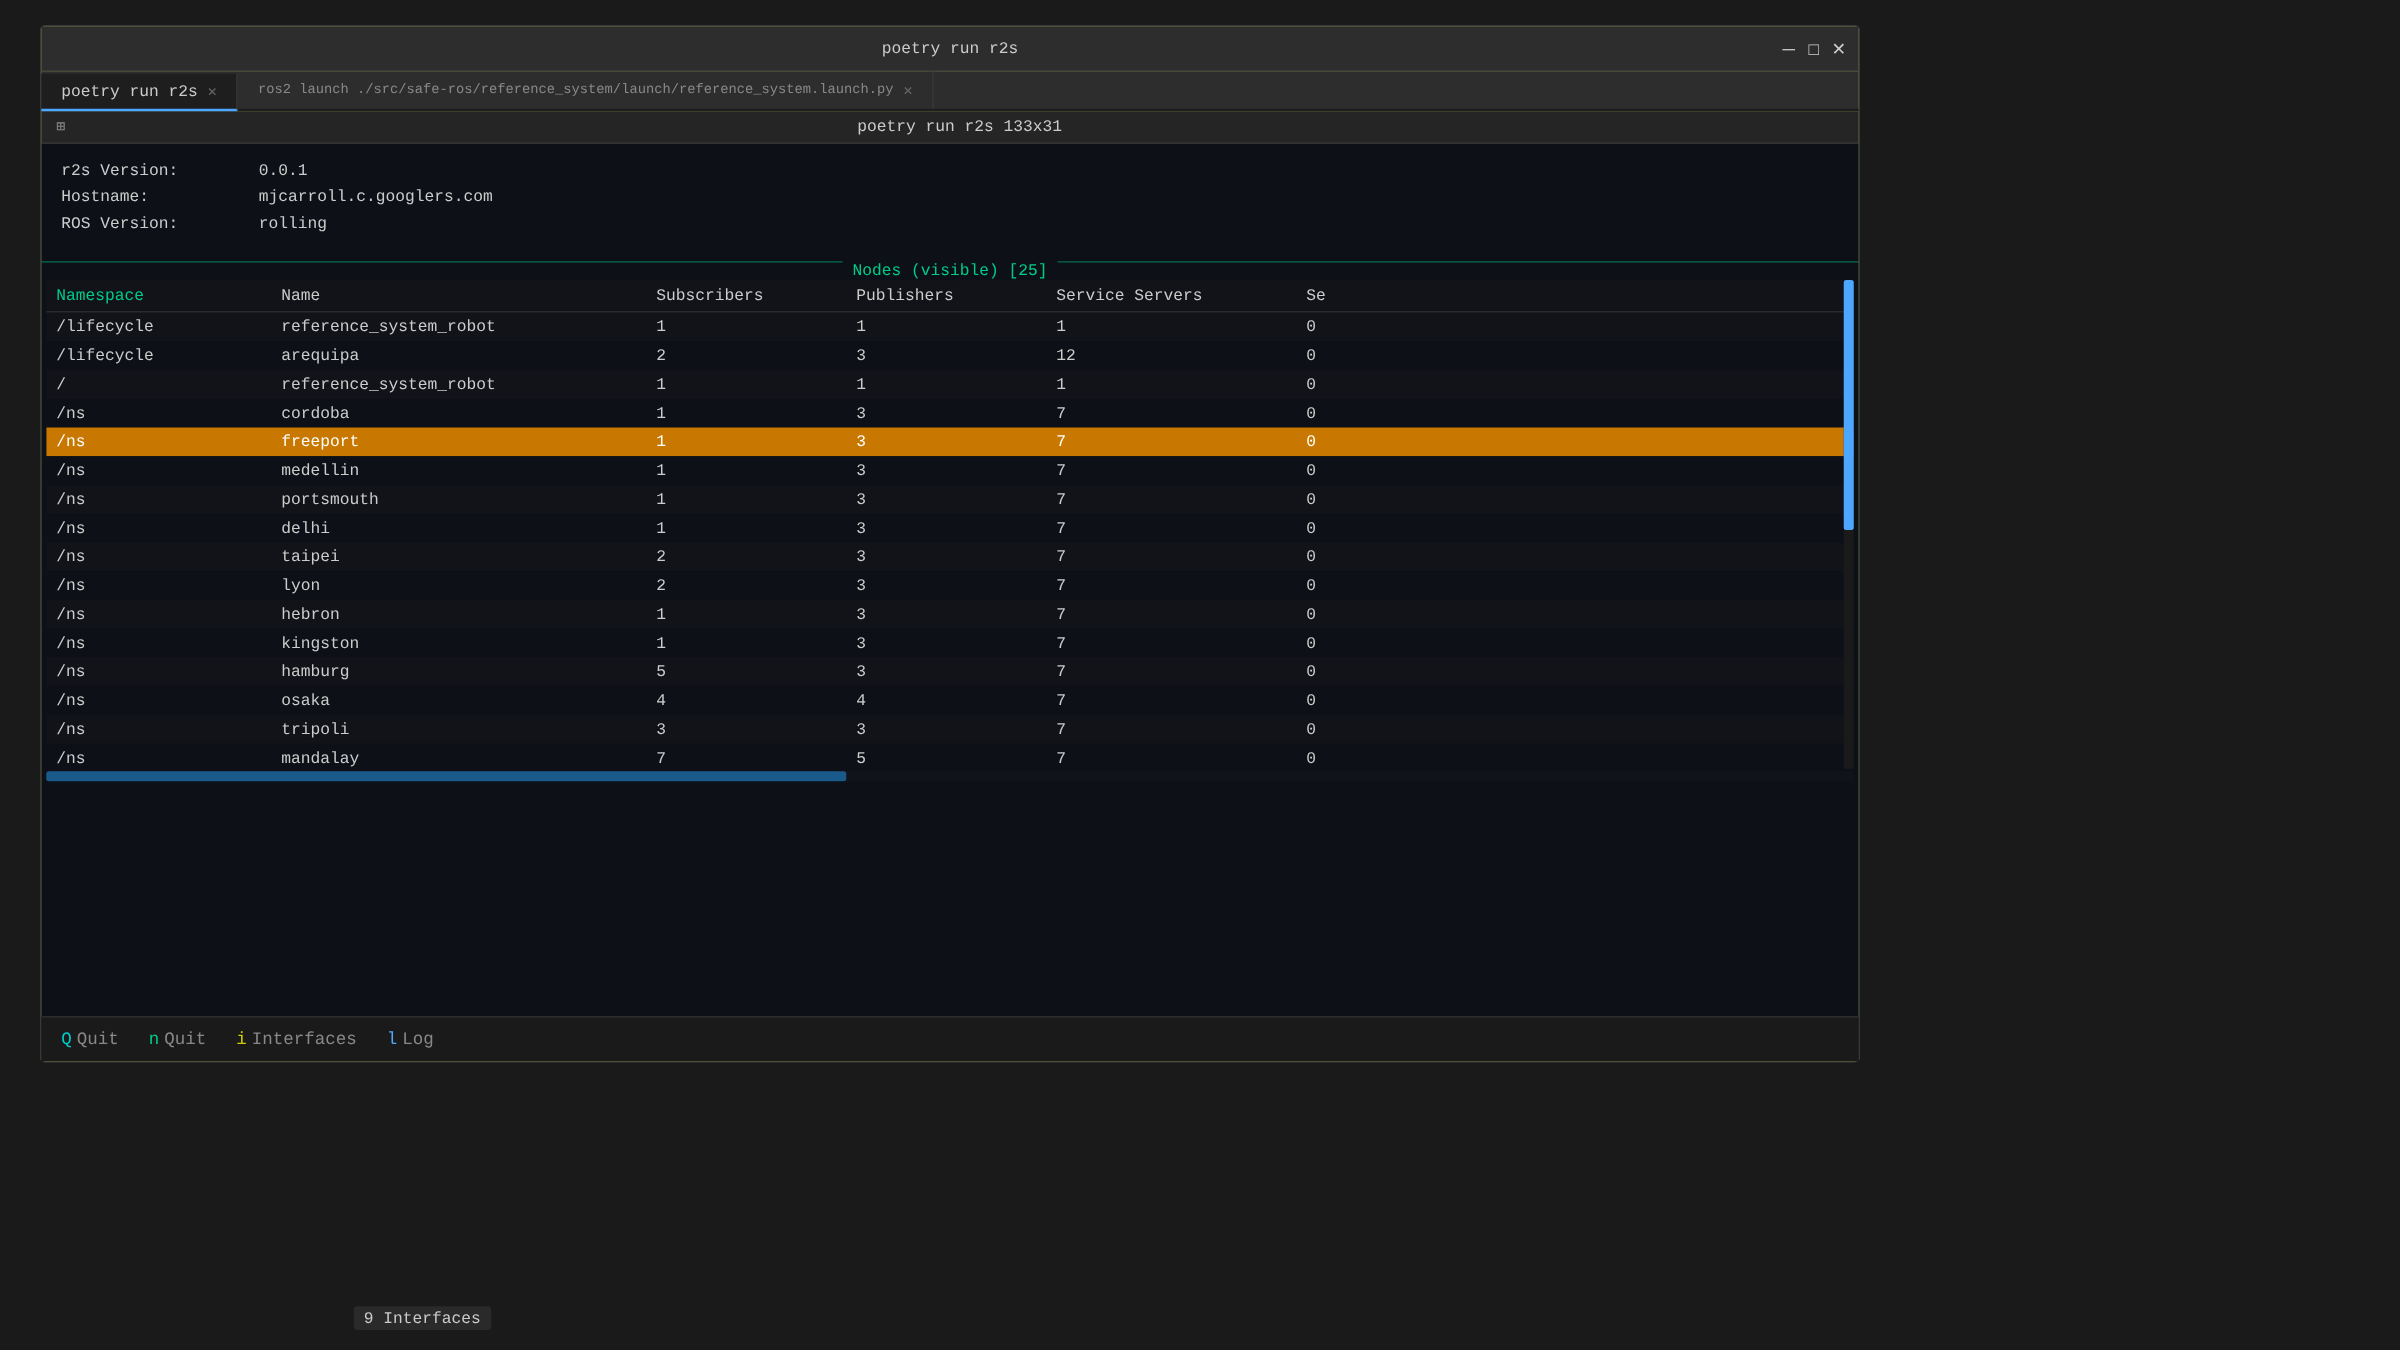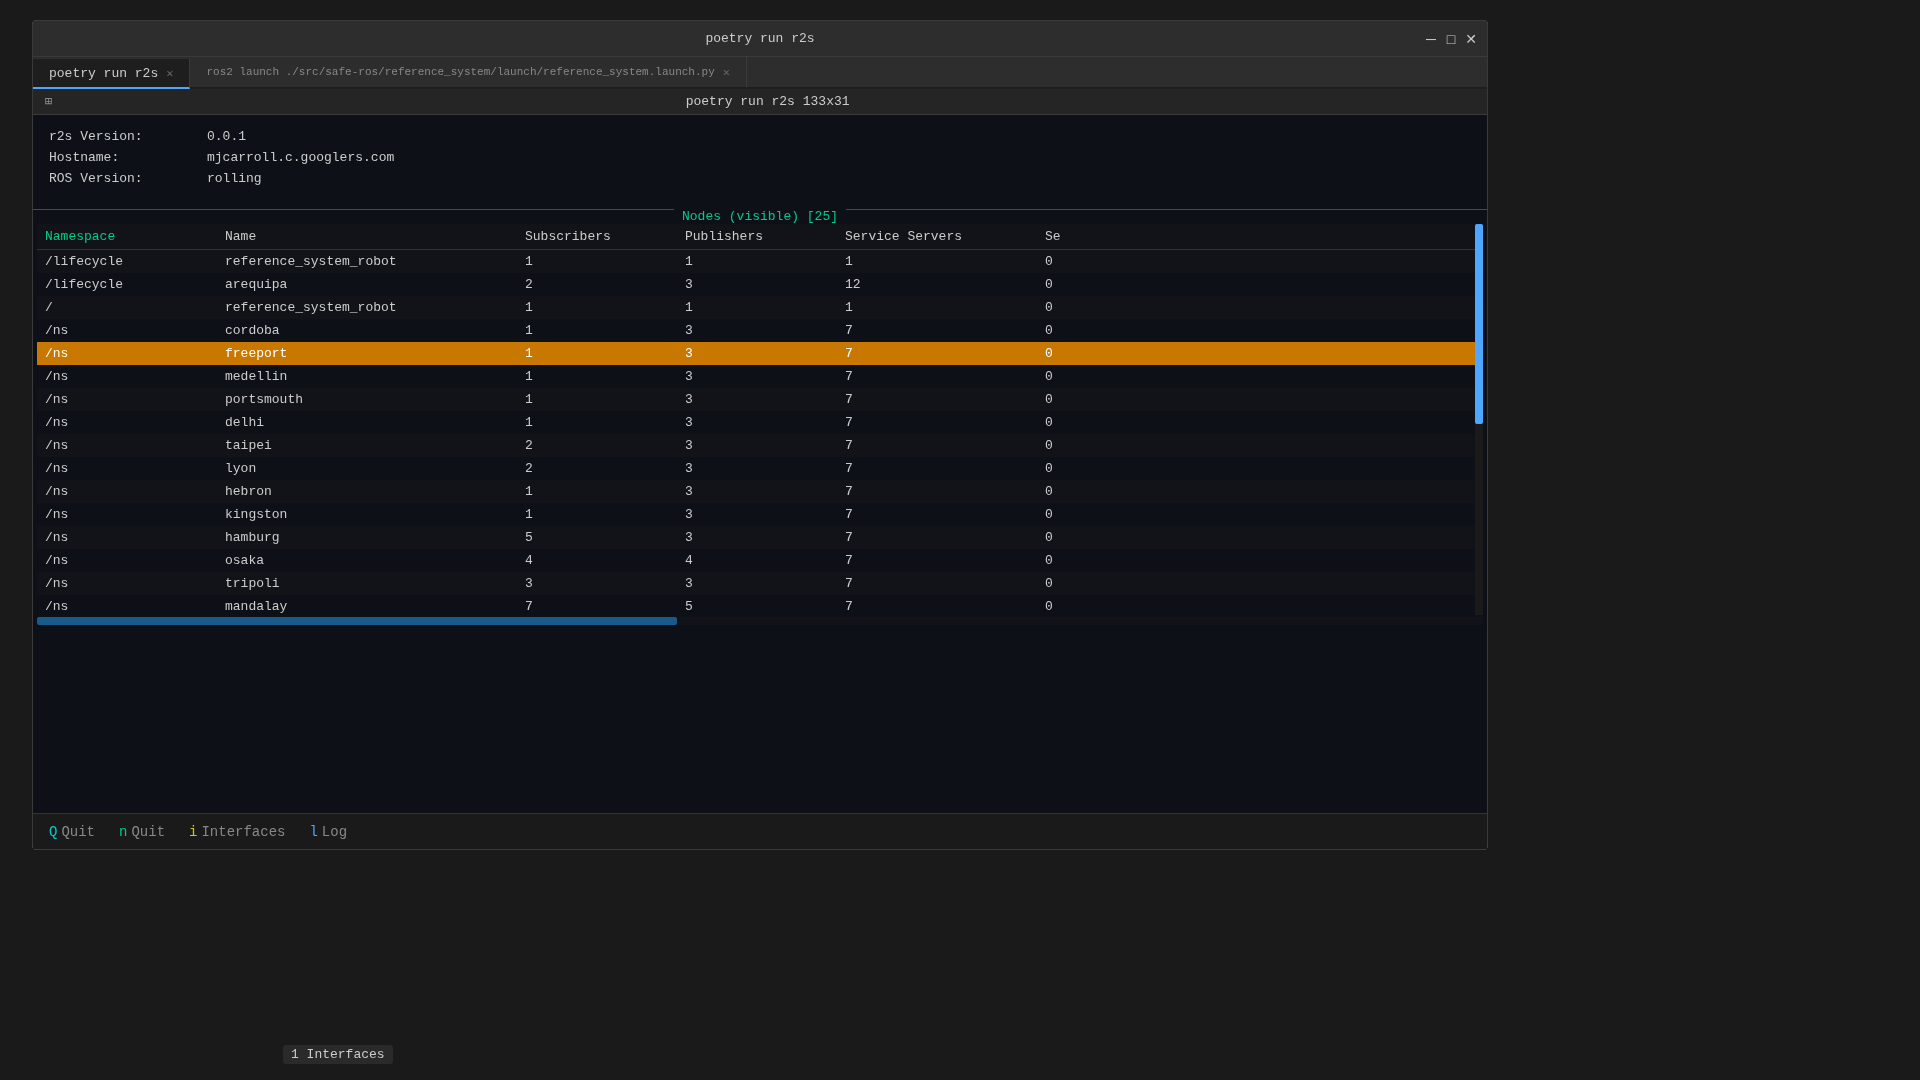--- a/index.html
+++ b/index.html
@@ -526,14 +526,14 @@
       <span class="status-label">Interfaces</span>
     </div>
     <div class="status-item">
       <span class="status-key blue">l</span>
       <span class="status-label">Log</span>
     </div>
   </div>
 </div>
 
 <div class="footer-badge">
-  <span>1 Interfaces</span>
+  <span>9 Interfaces</span>
 </div>
 
 </body></html>

